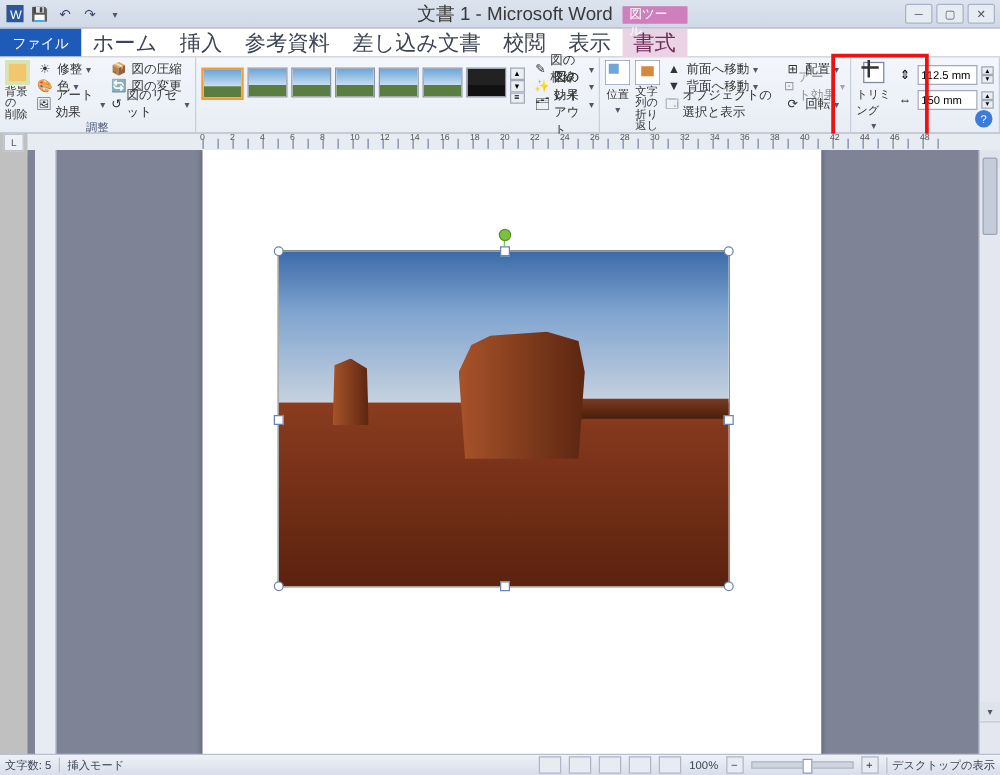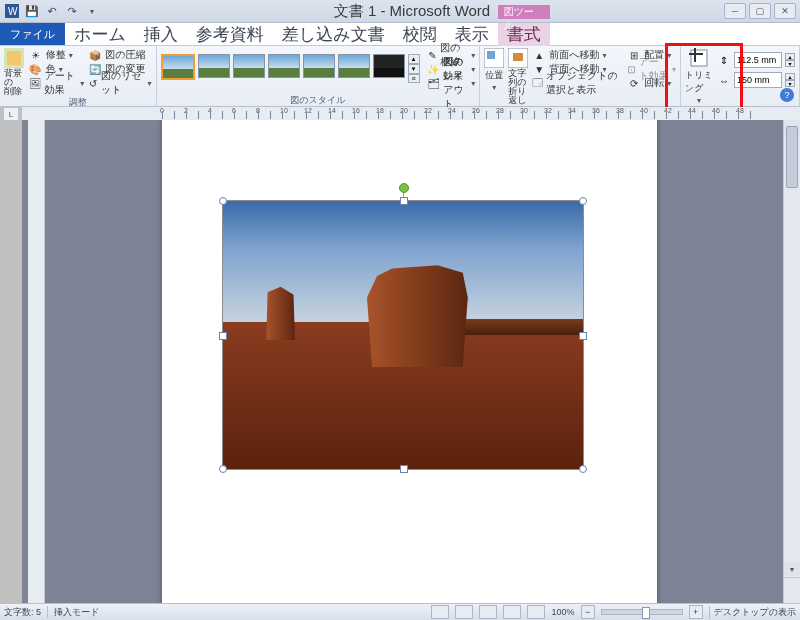--- a/index.html
+++ b/index.html
@@ -277,21 +277,20 @@
             <span>図の効果</span>
             <span class="chev">▾</span>
           </div>
         <div class="btn-small">
             <span class="icon-box">🗂</span>
             <span>図のレイアウト</span>
             <span class="chev">▾</span>
           </div>
       </div>
     </div>
-    <div class="group-label">図のスタイル</div>
   </div>
 
   <div class="ribbon-group" style="width:195px">
     <div class="group-body">
       <div class="big-btn">
         <div class="ic">
             <svg width="20" height="20">
               <rect width="20" height="20" fill="#fff" stroke="#7a88a3"></rect>
               <rect x="3" y="3" width="8" height="8" fill="#6fa6d8"></rect>
             </svg>

